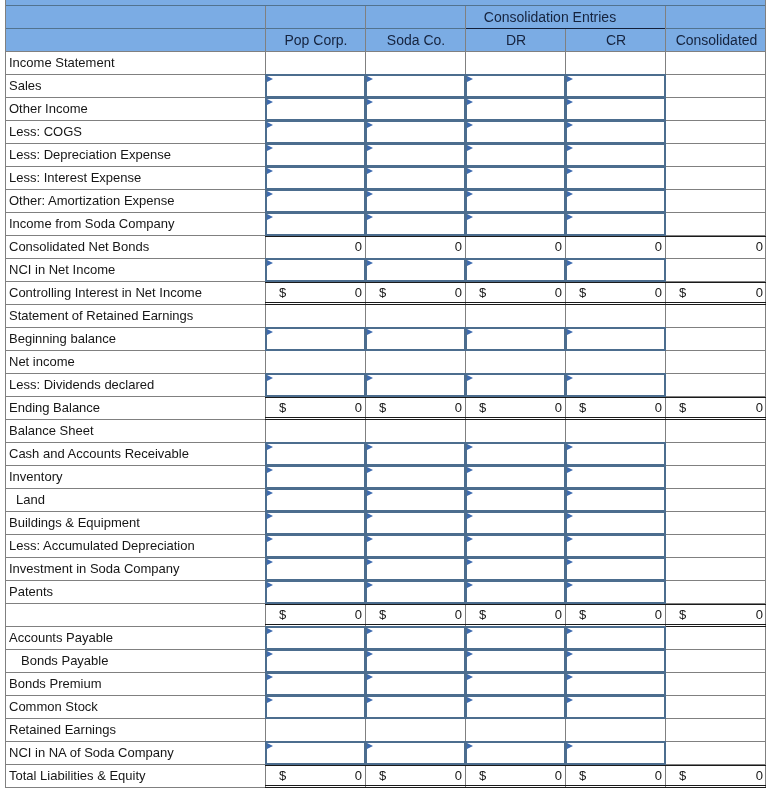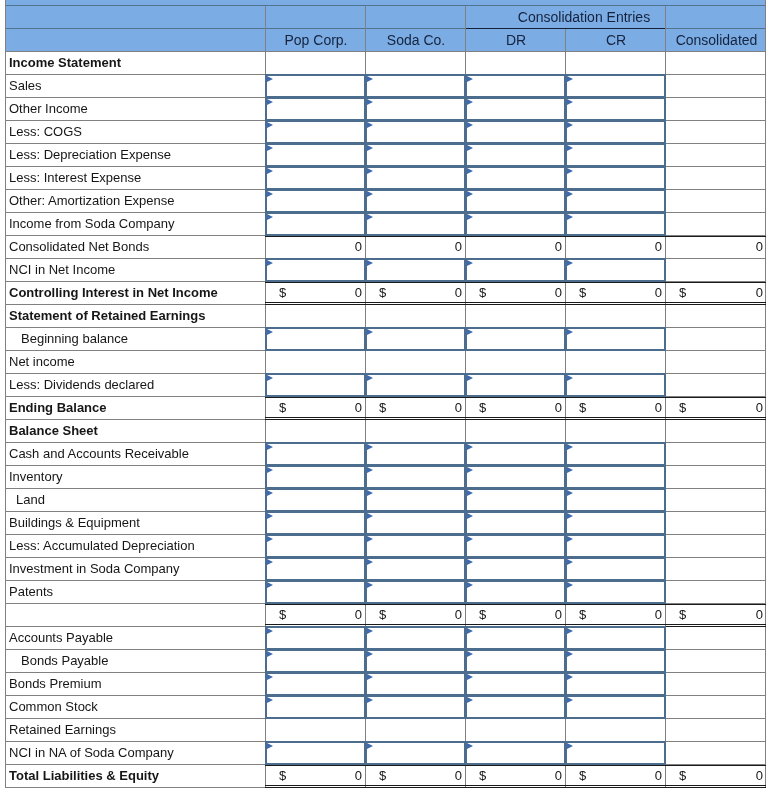--- a/index.html
+++ b/index.html
@@ -18,21 +18,21 @@
   .hline-blk  { background:#1A1A1A; height:1px; }
 
   
   .hdrtxt   { text-align:center; font-weight:normal; font-size:14px; color:#15233E;
               line-height:25px; transform:translateZ(0); white-space:nowrap; }
 
   
   .rowband  { }
   .rowlbl   { position:absolute; top:0; height:23px; line-height:21px; white-space:nowrap;
               font-size:13px; transform:translateZ(0); }
-  .rowlbl.b { font-weight:bold; }
+  .rowlbl.b { font-weight:normal; }
 
   .cur { line-height:21px; font-size:13px; transform:translateZ(0); }
   .amt { line-height:21px; font-size:13px; text-align:right; transform:translateZ(0); }
 
   
   .ibox { box-sizing:border-box; border:2px solid #4C6D8E; background:#ffffff; }
   .mk   { position:absolute; left:0; top:0; width:0; height:0;
           border-top:3.5px solid transparent; border-bottom:3.5px solid transparent;
           border-left:6px solid #3E6BAF; }
 </style>
@@ -46,21 +46,21 @@
 <div class="hline-blue" style="left:5px;top:28px;width:761px"></div>
 <div class="hline" style="left:5px;top:51px;width:761px"></div>
 <div class="vlineg" style="left:265px;top:6px;height:45px"></div>
 <div class="vlineg" style="left:365px;top:6px;height:45px"></div>
 <div class="vlineg" style="left:465px;top:6px;height:45px"></div>
 <div class="vlineg" style="left:565px;top:29px;height:22px"></div>
 <div class="vlineg" style="left:665px;top:6px;height:45px"></div>
 <div class="vlineg" style="left:5px;top:0px;height:51px"></div>
 <div class="vlineg" style="left:765px;top:0px;height:51px"></div>
 <div class="hline-dark" style="left:466px;top:28px;width:199px"></div>
-<div class="hdrtxt" style="left:484px;top:5px;width:200px;height:23px">Consolidation Entries</div>
+<div class="hdrtxt" style="left:450px;top:5px;width:200px;height:23px">Consolidation Entries</div>
 <div class="hdrtxt" style="left:6px;top:28px;width:260px;height:23px"></div>
 <div class="hdrtxt" style="left:266px;top:28px;width:100px;height:23px">Pop Corp.</div>
 <div class="hdrtxt" style="left:366px;top:28px;width:100px;height:23px">Soda Co.</div>
 <div class="hdrtxt" style="left:466px;top:28px;width:100px;height:23px">DR</div>
 <div class="hdrtxt" style="left:566px;top:28px;width:100px;height:23px">CR</div>
 <div class="hdrtxt" style="left:666px;top:28px;width:101px;height:23px">Consolidated</div>
 
 <div class="vlineg" style="left:5px;top:52px;height:736px"></div>
 <div class="vlineg" style="left:265px;top:52px;height:736px"></div>
 <div class="vlineg" style="left:365px;top:52px;height:736px"></div>
@@ -238,21 +238,21 @@
 <div class="amt" style="left:565px;top:282px;width:97px;height:23px">0</div>
 <div class="cur" style="left:679px;top:282px;height:23px">$</div>
 <div class="amt" style="left:665px;top:282px;width:98px;height:23px">0</div>
 
   <div class="rowband" style="left:5px;top:305px;width:761px;height:23px">
     <div class="rowlbl b" style="left:4px">Statement of Retained Earnings</div>
   </div>
 <div class="hline" style="left:5px;top:327px;width:761px"></div>
 
   <div class="rowband" style="left:5px;top:328px;width:761px;height:23px">
-    <div class="rowlbl" style="left:16px">Beginning balance</div>
+    <div class="rowlbl" style="left:4px">Beginning balance</div>
   </div>
 <div class="hline" style="left:5px;top:350px;width:761px"></div>
   <div class="ibox" style="left:265px;top:327px;width:101px;height:24px">
     <span class="mk"></span>
   </div>
   <div class="ibox" style="left:365px;top:327px;width:101px;height:24px">
     <span class="mk"></span>
   </div>
   <div class="ibox" style="left:465px;top:327px;width:101px;height:24px">
     <span class="mk"></span>

